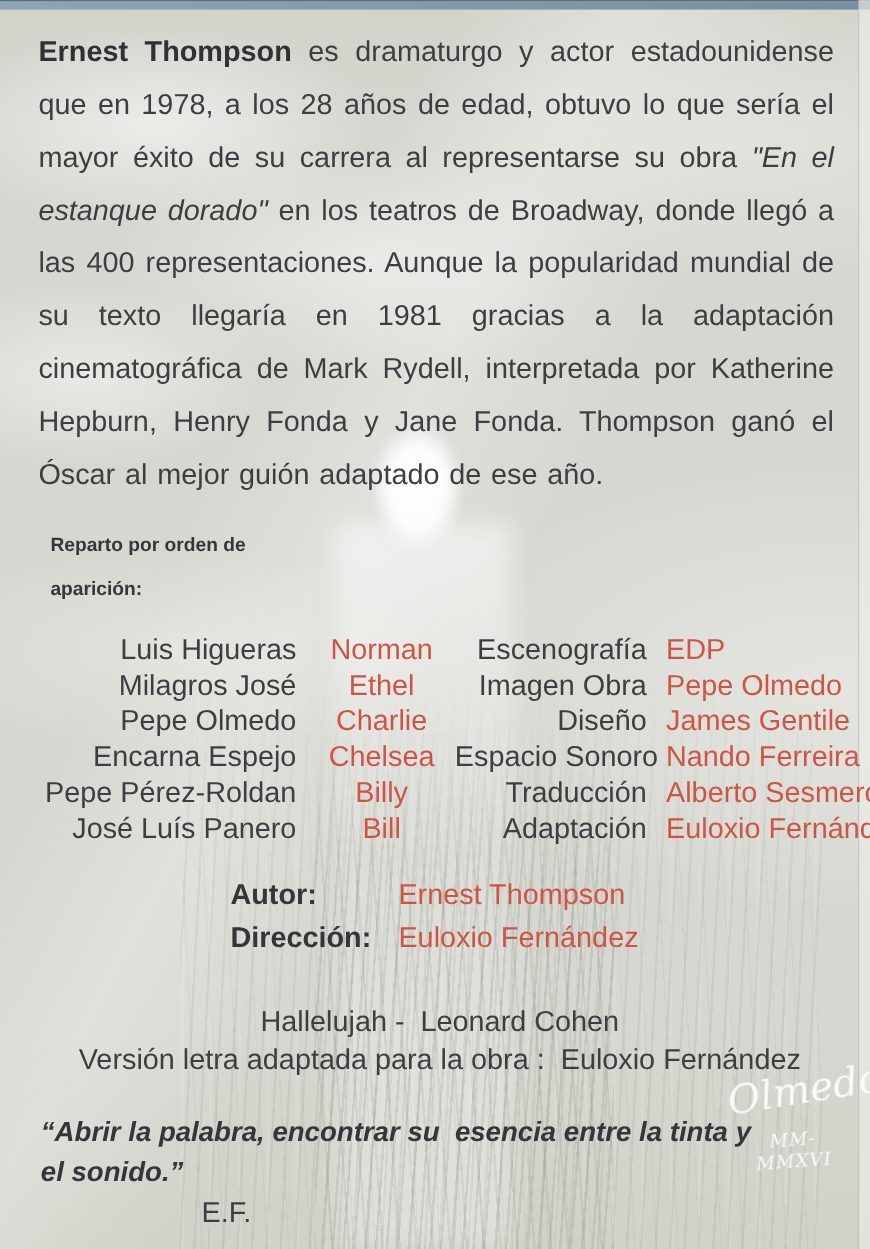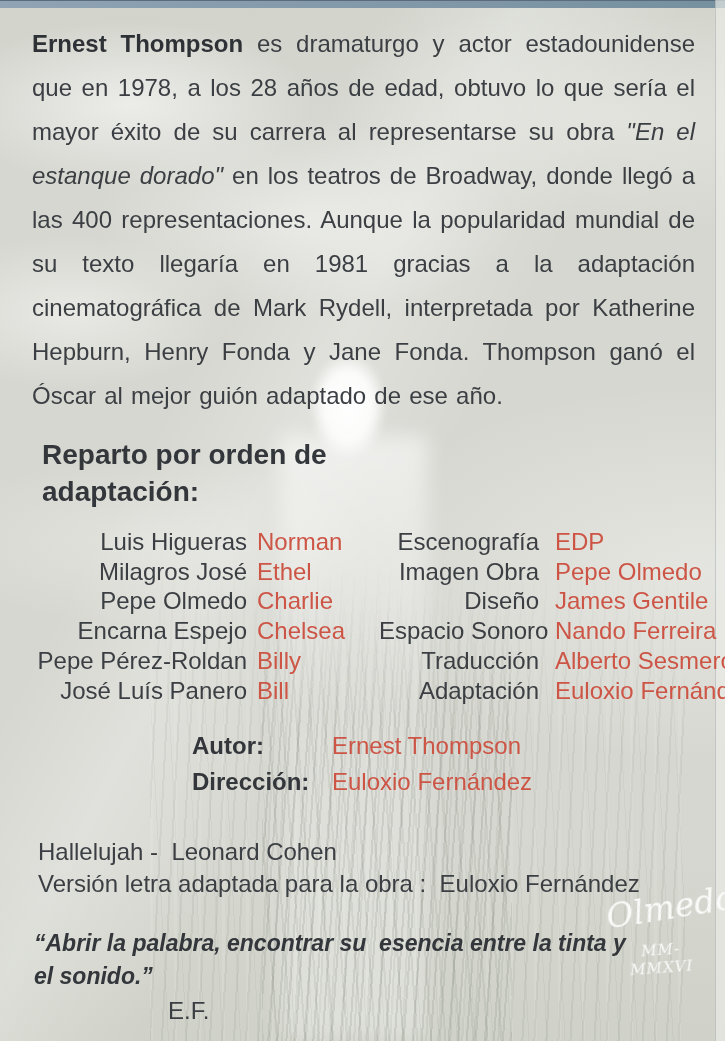--- a/index.html
+++ b/index.html
@@ -74,51 +74,51 @@
     margin:0;
     font-size:24px;line-height:44px;
     text-align:justify;
     word-spacing:1.5px;
     color:var(--text-dark,#3b3f43);
   }
   .bio .lead{font-weight:700;color:#2e3236;}
   .bio .play-title{font-style:italic;}
   .cast-heading{
     margin:18px 0 0 10px;
-    font-size:28px;font-weight:700;line-height:37px;
+    font-size:16px;font-weight:700;line-height:37px;
     color:#33373b;
   }
   .cast-heading span{display:block;}
   .cast-table{
     margin:17px -30px 0 -32px;
     width:721px;
     display:grid;
     grid-template-columns:215px 132px 160px auto;
     font-size:24px;line-height:29.7px;
     white-space:nowrap;
     padding-left:32px;
   }
   .cast-table .actor, .cast-table .credit-label{text-align:right;color:#3b3f43;}
   .cast-table .role, .cast-table .credit-value{
     text-align:left;color:var(--accent-red,#cd5546);
   }
-  .cast-table .role{padding-left:10px;}
+  .cast-table .role{padding-left:10px;text-align:center;}
   .cast-table .credit-value{padding-left:16px;}
   .credits{
     margin:23px 0 0 160px;
     font-size:24px;line-height:36px;
   }
   .credits .row{display:grid;grid-template-columns:140px auto;}
   .credits .label{font-weight:700;color:#33373b;}
   .credits .value{color:var(--accent-red,#cd5546);}
   .music{
     margin:36px 0 0 6px;
     font-size:24px;line-height:32px;color:#3b3f43;
   }
-  .music div{white-space:pre-wrap;}
+  .music div{white-space:pre-wrap;text-align:center;}
   .quote{
     margin:27px 0 0 2px;
     max-width:610px;
     font-size:23px;line-height:33px;
     font-weight:700;font-style:italic;
     color:#33373b;
     white-space:pre-wrap;
   }
   .quote-sig{
     margin:3px 0 0 136px;
@@ -148,21 +148,21 @@
   <div class="bg-layer reeds-center"></div>
   <div class="bg-layer scan-edge-top"></div>
   <div class="bg-layer scan-edge-right"></div>
 
   <div class="content">
 
     <p class="bio"><span class="lead">Ernest Thompson</span><span> es dramaturgo y actor estadounidense que en 1978, a los 28 años de edad, obtuvo lo que sería el mayor éxito de su carrera al representarse su obra </span><span class="play-title">"En el estanque dorado"</span><span> en los teatros de Broadway, donde llegó a las 400 representaciones. Aunque la popularidad mundial de su texto llegaría en 1981 gracias a la adaptación cinematográfica de Mark Rydell, interpretada por Katherine Hepburn, Henry Fonda y Jane Fonda. Thompson ganó el Óscar al mejor guión adaptado de ese año.</span></p>
 
     <h2 class="cast-heading">
       <span>Reparto por orden de</span>
-      <span>adaptación:</span>
+      <span>aparición:</span>
     </h2>
 
     <div class="cast-table">
       <div class="actor">Luis Higueras</div>
       <div class="role">Norman</div>
       <div class="credit-label">Escenografía</div>
       <div class="credit-value">EDP</div>
 
       <div class="actor">Milagros José</div>
       <div class="role">Ethel</div>

